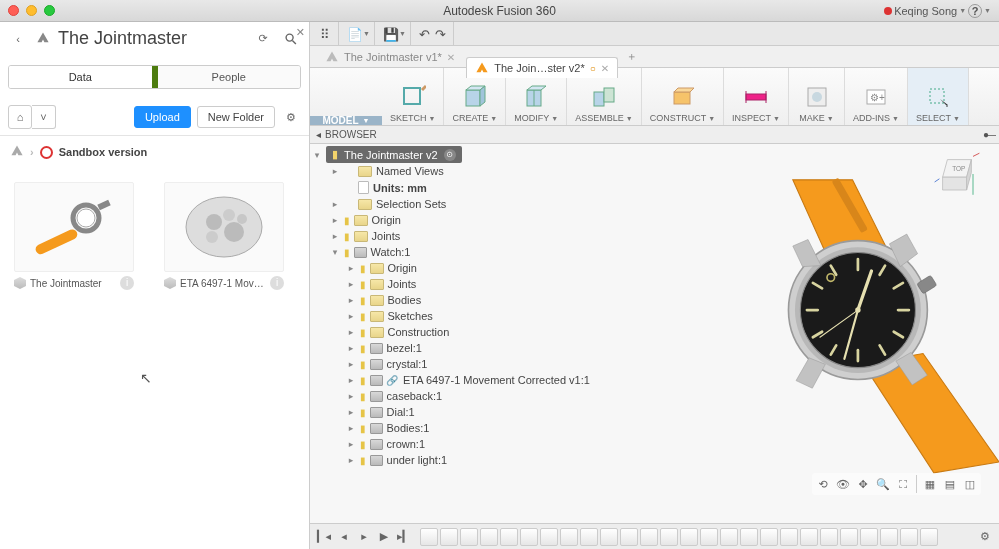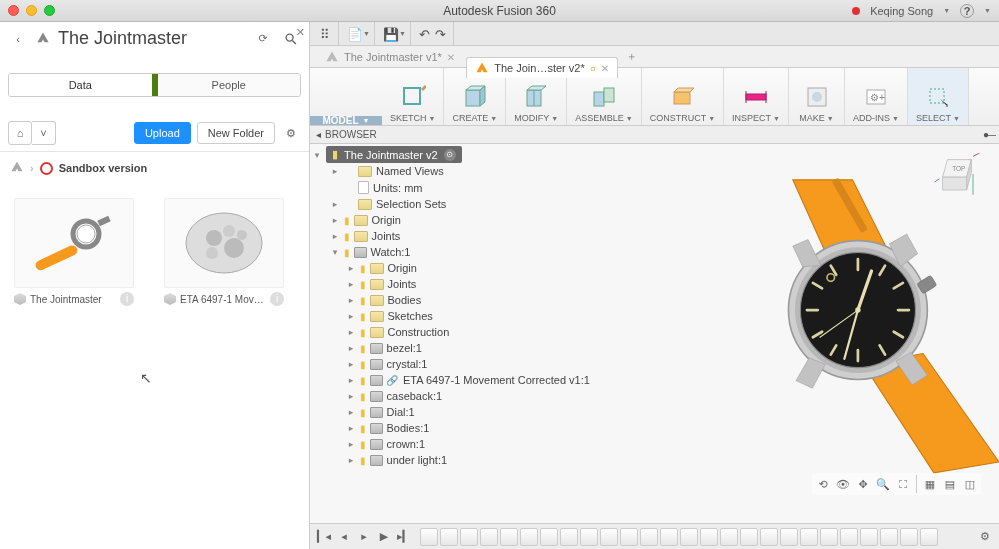--- a/index.html
+++ b/index.html
@@ -6,31 +6,31 @@
   body { width: 999px; height: 549px; background: #f2f2f2; overflow: hidden; font-size: 11px; color: #333; position: relative; }
 
   
   .mac-titlebar { height: 22px; background: linear-gradient(#e8e8e8,#d8d8d8); display:flex; align-items:center; border-bottom:1px solid #bbb; position:relative; }
   .traffic { display:flex; gap:7px; padding-left:8px; }
   .dot { width:11px; height:11px; border-radius:50%; }
   .dot.red { background:#ff5f56; border:1px solid #e0443e;}
   .dot.yellow { background:#ffbd2e; border:1px solid #dea123;}
   .dot.green { background:#27c93f; border:1px solid #1aab29;}
   .app-title { position:absolute; left:0; right:0; text-align:center; font-size:12px; color:#444; pointer-events:none;}
-  .mac-right { position:absolute; right:8px; display:flex; align-items:center; gap:10px; font-size:11px; color:#555;}
+  .mac-right { position:absolute; right:8px; display:flex; align-items:center; gap:2px; font-size:11px; color:#555;}
   .rec-dot { width:8px;height:8px;border-radius:50%;background:#d33; display:inline-block;}
   .main-row { display:flex; height: calc(100% - 22px); }
 
   
   .left-panel { width: 310px; background:#fff; border-right:1px solid #ccc; display:flex; flex-direction:column; position:relative;}
   .lp-header { display:flex; align-items:center; padding:6px 8px; gap:8px;}
   .lp-title { font-size:18px; font-weight:400; color:#444; flex:1;}
   .icon-btn { width:20px;height:20px; display:flex;align-items:center;justify-content:center; color:#666; cursor:pointer; border-radius:3px;}
   .lp-close { position:absolute; top:4px; right:4px; font-size:11px; color:#888; cursor:pointer;}
-  .seg { display:flex; margin:18px 8px; border:1px solid #ccc; border-radius:3px; overflow:hidden;}
+  .seg { display:flex; margin:10px 8px; border:1px solid #ccc; border-radius:3px; overflow:hidden;}
   .seg div { flex:1; text-align:center; padding:5px 0; font-size:11px; color:#555; cursor:pointer; background:#fafafa;}
   .seg div.active { background:#fff; color:#333;}
   .seg div+div { border-left:6px solid #4d7c0f;}
   .lp-toolbar { display:flex; align-items:center; gap:6px; padding:6px 8px; border-bottom:1px solid #e4e4e4;}
   .btn { padding:4px 10px; font-size:11px; border:1px solid #ccc; border-radius:3px; background:#fff; cursor:pointer; color:#444;}
   .btn.primary { background:#1e90ff; color:#fff; border-color:#1e90ff;}
   .square-btn { width:24px;height:24px; border:1px solid #ccc; border-radius:3px; display:flex; align-items:center;justify-content:center; background:#fff; cursor:pointer; color:#666;}
   .chev-btn { width:24px;height:24px; border:1px solid #ccc; border-left:none; border-radius:0 3px 3px 0; display:flex; align-items:center;justify-content:center; background:#fff; cursor:pointer; color:#666; margin-left:-6px;}
   .sandbox { display:flex; align-items:center; gap:6px; padding:8px 10px; font-size:11px; font-weight:600; color:#444;}
   .sandbox .tri { color:#999;}
@@ -343,21 +343,21 @@
         </div>
         <ul id="tree-list">
             <li style="padding-left: 0px;">
               <div class="node">
                 <span class="exp">▸</span>
                 <span style="width:10px"></span>
                 <span class="fold"></span>
                 <span>Named Views</span>
               </div>
             </li>
-            <li style="padding-left: 0px;">
+            <li style="padding-left: 0px; font-weight: bold;">
               <div class="node">
                 <span class="exp"></span>
                 <span style="width:10px"></span>
                 <span class="doc"></span>
                 <span>Units: mm</span>
               </div>
             </li>
             <li style="padding-left: 0px;">
               <div class="node">
                 <span class="exp">▸</span>

